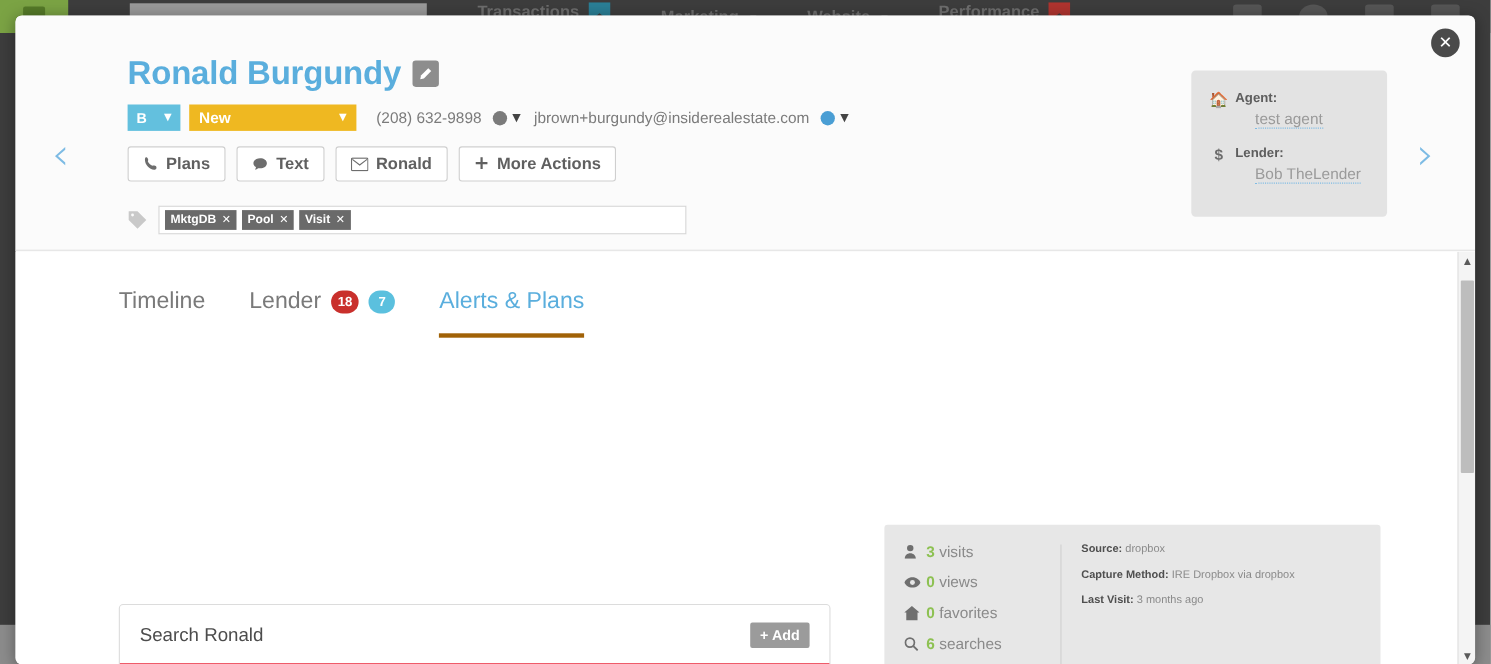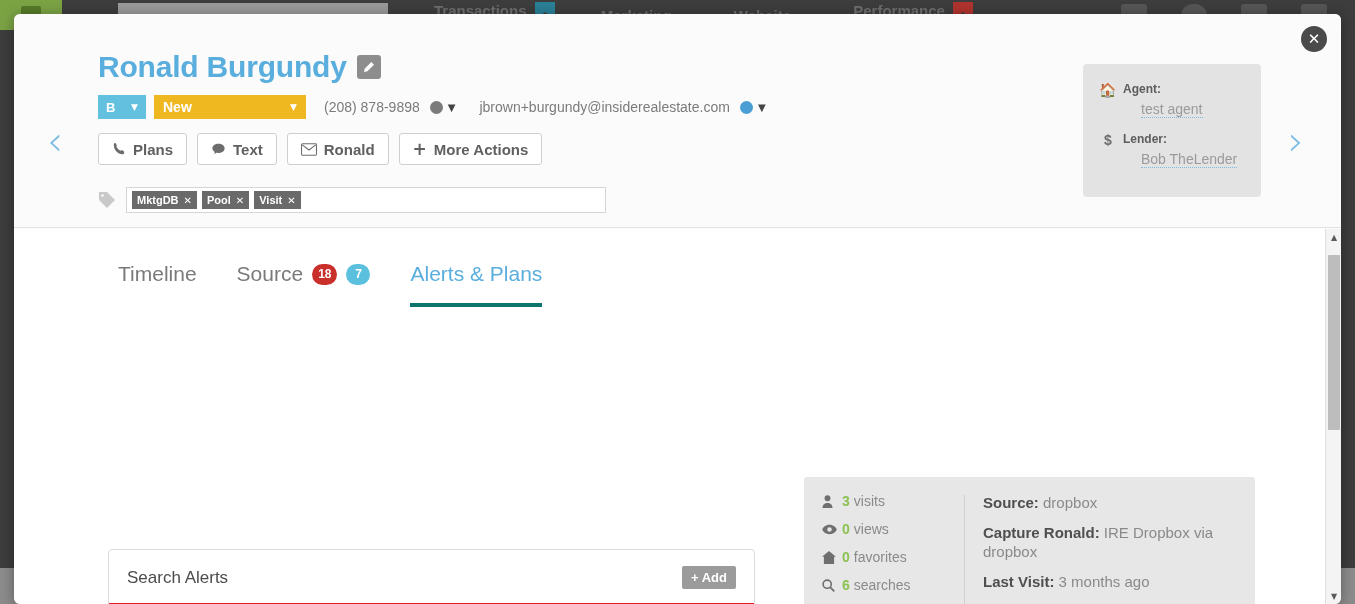--- a/index.html
+++ b/index.html
@@ -83,21 +83,21 @@
     z-index: 15;
   }
   #nav-prev { left: 24px; }
   #nav-next { right: 28px; }
 
   
   #header {
     position: absolute; left: 0; top: 0; right: 0; height: 214px;
     background: #fbfbfb; border-bottom: 1px solid #e2e2e2;
   }
-  #hdr-inner { position: absolute; left: 84px; top: 36px; right: 80px; }
+  #hdr-inner { position: absolute; left: 102px; top: 36px; right: 80px; }
 
   #name-row { display: flex; align-items: center; }
   #contact-name {
     color: #5aaedd; font-size: 30px; font-weight: bold; letter-spacing: -.2px;
   }
   #edit-name-btn {
     margin-left: 10px; width: 24px; height: 24px; background: #8d8d8d;
     border-radius: 3px; display:flex; align-items:center; justify-content:center;
     cursor: pointer;
   }
@@ -107,21 +107,21 @@
     height: 24px; display: flex; align-items: center; color: #fff;
     font-size: 13px; font-weight: bold; cursor: pointer;
   }
   #grade-pill { background: #63c0de; padding: 0 8px; min-width: 48px; justify-content: space-between; }
   #status-pill { background: #efb821; padding: 0 9px; width: 152px; margin-left: 8px; justify-content: space-between; font-size: 14px;}
   .caret { font-size: 9px; margin-left: 8px; font-family:"DejaVu Sans",sans-serif;}
   #phone-text { margin-left: 18px; color: #7b7b7b; font-size: 14px; }
   .dot-gray { width: 13px; height: 13px; border-radius: 50%; background: #7b7b7b; margin-left: 10px; }
   .dot-blue { width: 13px; height: 13px; border-radius: 50%; background: #4a9ed4; margin-left: 10px; }
   .mini-caret { color:#444; font-size: 10px; margin-left: 5px; font-family:"DejaVu Sans",sans-serif;}
-  #email-text { margin-left: 24px; color: #7b7b7b; font-size: 14px; }
+  #email-text { margin-left: 12px; color: #7b7b7b; font-size: 14px; }
 
   #action-row { display: flex; margin-top: 14px; gap: 10px; }
   .action-btn {
     border: 1px solid #cfcfcf; background: #fff; border-radius: 3px;
     height: 32px; padding: 0 13px; display: flex; align-items: center;
     color: #606060; font-size: 15px; font-weight: bold; cursor: pointer; gap: 7px;
   }
 
   #tag-row { display:flex; align-items:center; margin-top: 22px; }
   #tag-icon { width: 18px; height: 18px; margin-right: 10px; }
@@ -149,23 +149,23 @@
   }
   .ab-gap { height: 14px; }
 
   
   #body-area {
     position: absolute; left: 0; top: 215px; right: 16px; bottom: 0;
     background: #fff; overflow: hidden;
   }
 
   
-  #tabs { position: absolute; left: 104px; top: 33px; display: flex; align-items: flex-start; gap: 40px; }
+  #tabs { position: absolute; left: 94px; top: 33px; display: flex; align-items: flex-start; gap: 40px; }
   .tab { font-size: 21px; color: #7a7a7a; cursor: pointer; display:flex; align-items:center; gap:9px; padding-bottom: 17px;}
-  .tab.active { color: #5aaedd; border-bottom: 4px solid #0f766e; }
+  .tab.active { color: #5aaedd; border-bottom: 4px solid #a16207; }
   .badge {
     display:inline-flex; align-items:center; justify-content:center;
     min-width: 24px; height: 21px; border-radius: 11px; color: #fff;
     font-size: 12px; font-weight: bold; padding: 0 6px;
   }
   .badge.red { background: #c9302c; }
   .badge.blue { background: #5bc0de; }
 
   
   #alerts-card {
@@ -185,21 +185,21 @@
   #stats-box {
     position: absolute; left: 790px; top: 248px; width: 451px; height: 172px;
     background: #e7e7e7; border-radius: 3px; display: flex;
   }
   #stats-left { width: 160px; padding: 16px 0 0 18px; }
   .stat-line { display:flex; align-items:center; margin-bottom: 12px; font-size: 14px; color:#8a8a8a; }
   .stat-icon { width: 20px; color:#6f6f6f; font-size: 14px; }
   .stat-num { color: #8dc152; font-weight: bold; margin-right: 4px; }
   #stats-divider { width: 1px; background: #cfcfcf; margin: 18px 0; }
   #stats-right { flex: 1; padding: 16px 14px 0 18px; }
-  .meta-line { font-size: 15px; color: #8a8a8a; margin-bottom: 10px; line-height: 1.3; }
+  .meta-line { font-size: 10px; color: #8a8a8a; margin-bottom: 10px; line-height: 1.3; }
   .meta-line b { color: #4f4f4f; }
 
   
   #scrollbar {
     position: absolute; right: 0; top: 215px; width: 16px; bottom: 0;
     background: #f4f4f4; border-left: 1px solid #e0e0e0;
   }
   #sb-up, #sb-down {
     position:absolute; left:0; width:16px; height:16px;
     display:flex; align-items:center; justify-content:center;
@@ -282,21 +282,21 @@
 
       <div id="meta-row">
         <div class="pill" id="grade-pill">
           <span>B</span>
           <span class="caret">▼</span>
         </div>
         <div class="pill" id="status-pill">
           <span>New</span>
           <span class="caret">▼</span>
         </div>
-        <div id="phone-text">(208) 878-9898</div>
+        <div id="phone-text">(208) 632-9898</div>
         <div class="dot-gray"></div>
         <span class="mini-caret">▼</span>
         <div id="email-text">jbrown+burgundy@insiderealestate.com</div>
         <div class="dot-blue"></div>
         <span class="mini-caret">▼</span>
       </div>
 
       <div id="action-row">
         <div class="action-btn">
           <svg width="14" height="14" viewBox="0 0 16 16">
@@ -360,32 +360,32 @@
     </div>
   </div>
 
   <div id="body-area">
 
     <div id="tabs">
       <div class="tab">
         <span>Timeline</span>
       </div>
       <div class="tab">
-        <span>Source</span>
+        <span>Lender</span>
         <span class="badge red">18</span>
         <span class="badge blue">7</span>
       </div>
       <div class="tab active">
         <span>Alerts &amp; Plans</span>
       </div>
     </div>
 
     <div id="alerts-card">
       <div id="alerts-head">
-        <div id="alerts-title">Search Alerts</div>
+        <div id="alerts-title">Search Ronald</div>
         <div id="add-btn">+ Add</div>
       </div>
 
       <div class="alert-row selected">
         
         
         
         
       </div>
 
@@ -433,21 +433,21 @@
           <span>searches</span>
         </div>
       </div>
       <div id="stats-divider"></div>
       <div id="stats-right">
         <div class="meta-line">
           <b>Source:</b>
           <span>dropbox</span>
         </div>
         <div class="meta-line">
-          <b>Capture Ronald:</b>
+          <b>Capture Method:</b>
           <span>IRE Dropbox via dropbox</span>
         </div>
         <div class="meta-line">
           <b>Last Visit:</b>
           <span>3 months ago</span>
         </div>
 
       </div>
     </div>
 

